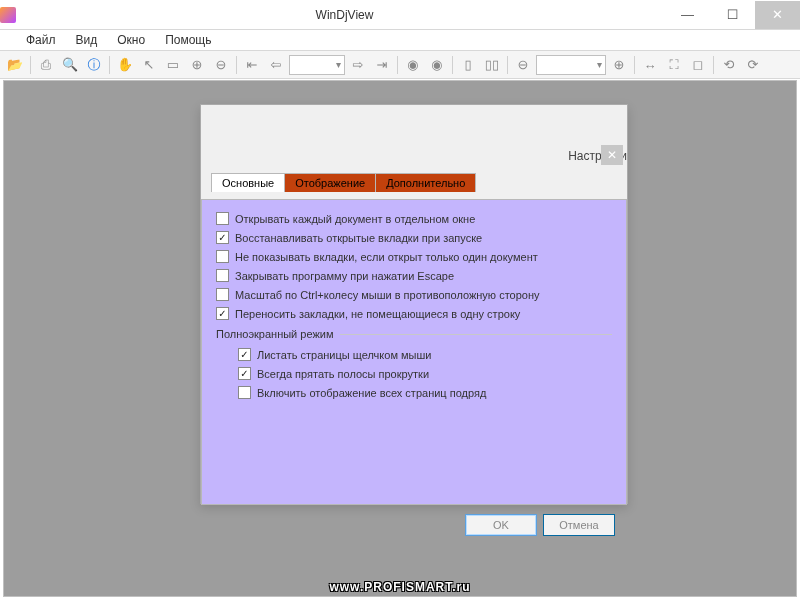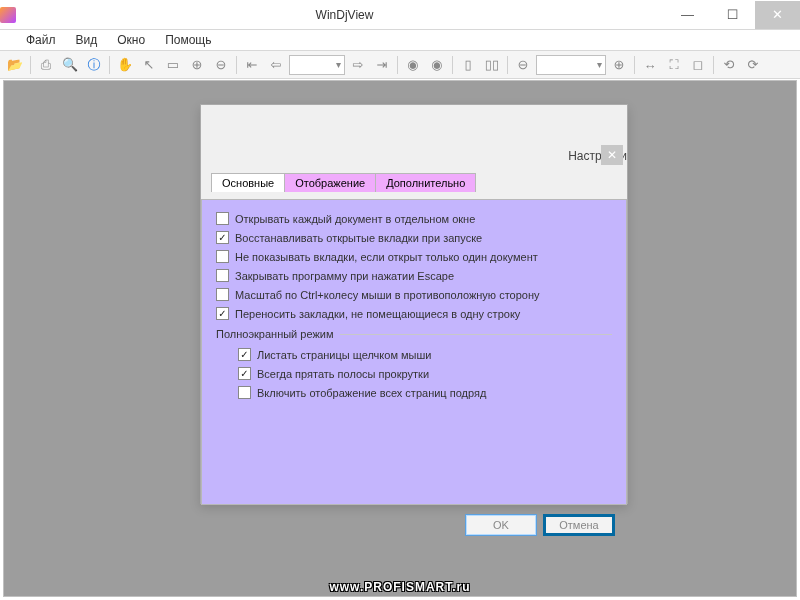--- a/index.html
+++ b/index.html
@@ -22,36 +22,36 @@
 .tb-sep { width: 1px; height: 18px; background: #d0d0d0; margin: 0 2px; }
 .tb-combo { width: 56px; height: 20px; border: 1px solid #c0c0c0; background: #fff; font-size: 10px; display: flex; align-items: center; justify-content: flex-end; padding-right: 3px; color: #888; }
 
 .workspace { position: absolute; top: 80px; left: 3px; right: 3px; bottom: 3px; background: #9d9d9d; border: 1px solid #c0c0c0; }
 
 .dialog { position: absolute; left: 200px; top: 104px; width: 428px; height: 400px; background: #f0f0f0; border: 1px solid #aaa; box-shadow: 0 4px 10px rgba(0,0,0,.15); }
 .dlg-title { height: 30px; display: flex; align-items: center; justify-content: flex-end; font-size: 12px; color: #444; position: relative; margin-top: 36px; }
 .dlg-close { position: absolute; right: 4px; top: 4px; width: 22px; height: 20px; background: #c7c7c7; color: #fff; display: flex; align-items: center; justify-content: center; font-size: 12px; }
 
 .tabs { display: flex; margin: 2px 10px 8px; font-size: 11px; }
-.tab { padding: 3px 10px; border: 1px solid #b8b8b8; border-bottom: none; background: #f0abfc; margin-right: -1px; }
+.tab { padding: 3px 10px; border: 1px solid #b8b8b8; border-bottom: none; background: #c2410c; margin-right: -1px; }
 .tab.active { background: #fff; position: relative; z-index: 2; }
 .tab-panel { margin: 0 0 8px; border: 1px solid #b8b8b8; background: #c4b5fd; padding: 12px 14px 1px; height: 306px; position: relative; top: -1px; }
 
 .chk-row { display: flex; align-items: center; font-size: 11px; color: #333; margin-bottom: 6px; }
 .chk { width: 13px; height: 13px; border: 1px solid #888; margin-right: 6px; background: #fff; display: flex; align-items: center; justify-content: center; font-size: 10px; color: #222; line-height: 1; }
 .chk.on::after { content: "✓"; }
 
 .fieldset-label { font-size: 11px; color: #333; margin: 8px 0 8px 0; display: flex; align-items: center; gap: 6px; }
 .fieldset-label .line { flex: 1; height: 1px; background: #c8c8c8; }
 .indent { margin-left: 22px; }
 
 .dlg-footer { display: flex; align-items: center; padding: 0 12px 10px; font-size: 10px; color: #888; }
 .dlg-footer .info { line-height: 1.3; }
 .dlg-footer .spacer { flex: 1; }
-.btn { width: 72px; height: 22px; border: 3px solid #0369a1; background: #f3f3f3; font-size: 11px; display: flex; align-items: center; justify-content: center; margin-left: 6px; }
+.btn { width: 72px; height: 22px; border: 1px solid #0369a1; background: #f3f3f3; font-size: 11px; display: flex; align-items: center; justify-content: center; margin-left: 6px; }
 .btn.primary { border: 1px solid #5aa0e0; box-shadow: inset 0 0 0 1px #b6dcff; }
 
 .watermark { position: absolute; bottom: 6px; left: 0; right: 0; text-align: center; font-size: 12px; font-weight: bold; letter-spacing: 1px; color: #fff; text-shadow: 1px 1px 0 #000, -1px -1px 0 #000, 1px -1px 0 #000, -1px 1px 0 #000; font-family: Arial, sans-serif; }
 </style>
 </head>
 <body>
 
 <div class="titlebar">
   <div class="app-icon"></div>
   <div class="title">WinDjView</div>

